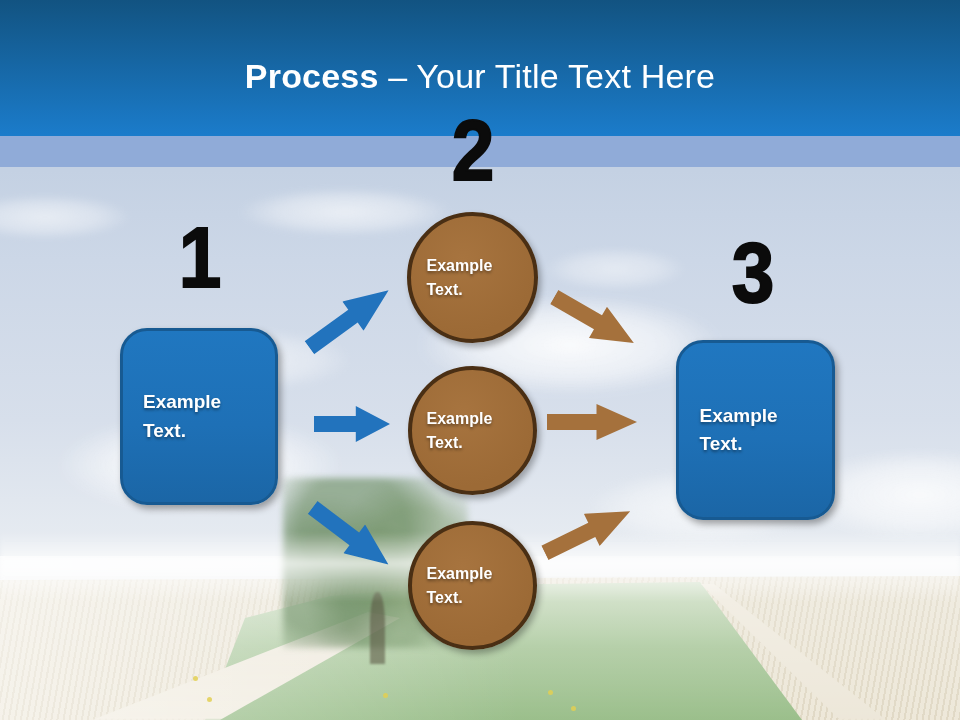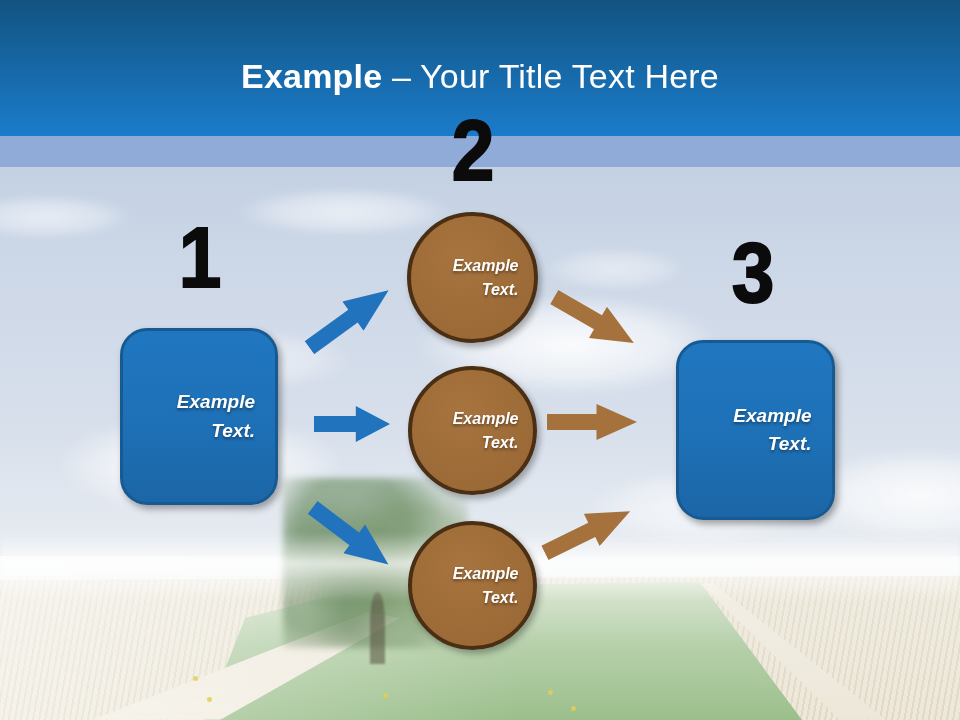--- a/index.html
+++ b/index.html
@@ -149,22 +149,22 @@
     background: radial-gradient(circle at 42% 35%, #a7743f, var(--circle-fill) 70%);
     border: 4px solid var(--circle-border);
     box-shadow: 3px 4px 6px rgba(0,0,0,0.3);
     display: flex; align-items: center; justify-content: center;
   }
   .c1 { left: 407px; top: 212px; width: 131px; height: 131px; }
   .c2 { left: 408px; top: 366px; width: 129px; height: 129px; }
   .c3 { left: 408px; top: 521px; width: 129px; height: 129px; }
 
   .shape-label {
-    color: #ffffff; font-weight: 700; font-style: italic;
-    text-align: right; text-shadow: 0 2px 3px rgba(0,0,0,0.4);
+    color: #ffffff; font-weight: 700; 
+    text-align: left; text-shadow: 0 2px 3px rgba(0,0,0,0.4);
   }
   .box-label { font-size: 19px; line-height: 1.5; width: 112px; }
   .circle-label { font-size: 16px; line-height: 1.45; width: 92px; }
 
   
   .arrow { position: absolute; }
   .arrow svg { display: block; width: 100%; height: 100%; }
   .arrow-blue { color: var(--arrow-blue); }
   .arrow-brown { color: var(--arrow-brown); }
   .ab1 { left: 300px; top: 301px; width: 98px; height: 36px; transform: rotate(-36deg); }
@@ -200,21 +200,21 @@
   <div class="tree-canopy"></div>
   <div class="tree-trunk"></div>
   <div class="horizon-haze"></div>
   <div class="flower f1"></div>
   <div class="flower f2"></div>
   <div class="flower f3"></div>
   <div class="flower f4"></div>
   <div class="flower f5"></div>
 
   <div class="title-bar">
-    <h1 class="slide-title"><span class="t-bold">Example</span> <span>– Your Title Text Here</span></h1>
+    <h1 class="slide-title"><span class="t-bold">Process</span> <span>– Your Title Text Here</span></h1>
   </div>
   <div class="accent-strip"></div>
 
   <div class="step-number n1">1</div>
   <div class="step-number n2">2</div>
   <div class="step-number n3">3</div>
 
   <div class="proc-box start-box">
     <div class="shape-label box-label">Example Text.</div>
   </div>

